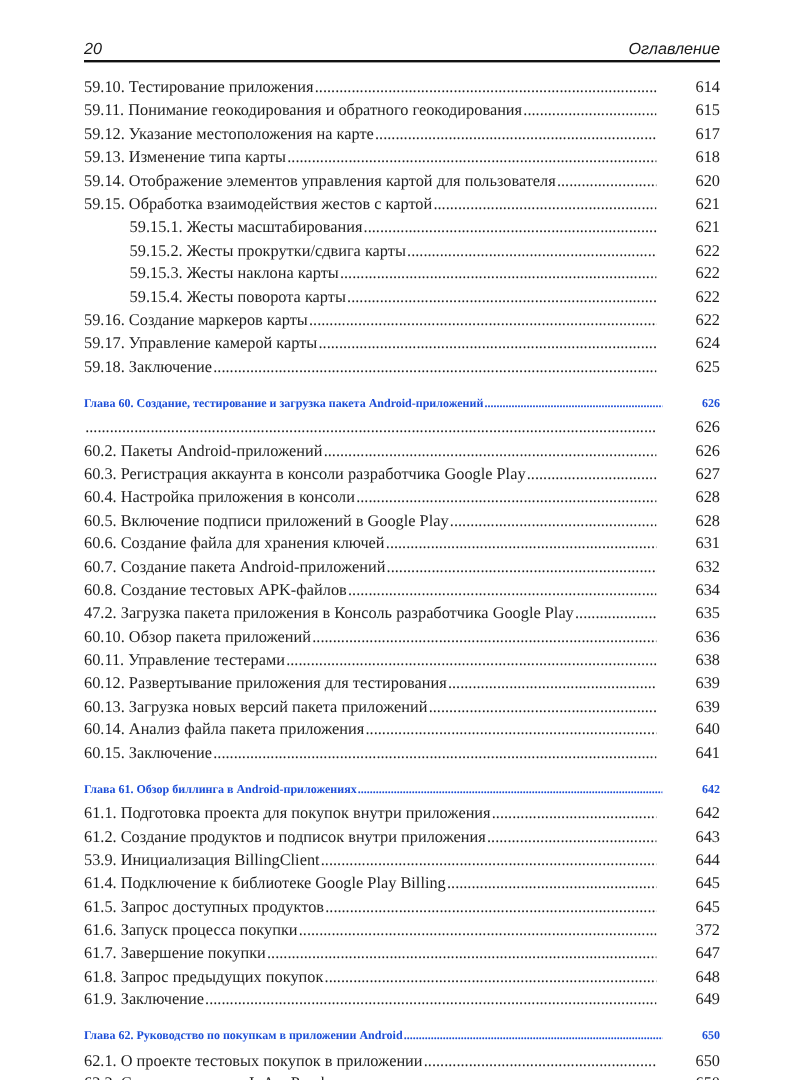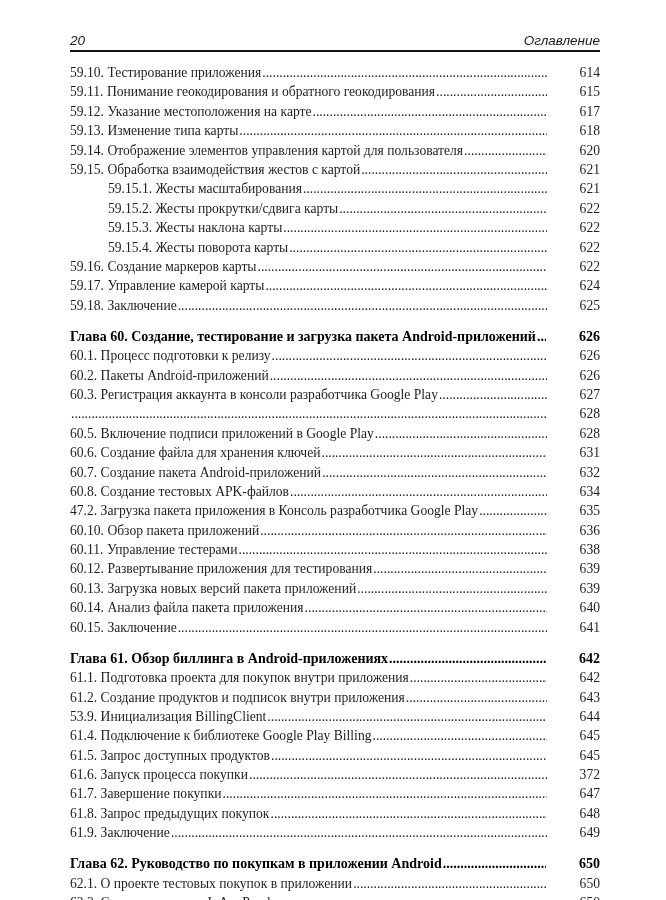--- a/index.html
+++ b/index.html
@@ -59,22 +59,22 @@
       line-height: 19.4px;
       white-space: nowrap;
       overflow: hidden;
       justify-content: space-between;
     }
     .toc-entry.level-3 {
       padding-left: 38px;
     }
     .toc-entry.chapter {
       font-weight: bold;
-      font-size: 14px;
-      color: #000000;
+      font-size: 10px;
+      color: #1d4ed8;
       margin-top: 11.5px;
       height: 19.6px;
       line-height: 19.6px;
     }
     .toc-entry .label {
       flex: 0 0 auto;
     }
     .toc-entry .leader {
       flex: 1 1 auto;
       overflow: hidden;
@@ -163,35 +163,35 @@
         <span class="label">59.18. Заключение</span>
         <span class="leader"></span>
         <span class="pg">625</span>
       </div>
       <div class="toc-entry chapter">
         <span class="label">Глава 60. Создание, тестирование и загрузка пакета Android-приложений</span>
         <span class="leader"></span>
         <span class="pg">626</span>
       </div>
       <div class="toc-entry level-2">
-        <span class="label">60.1. Процесс подготовки к релизу</span>
         <span class="leader"></span>
         <span class="pg">626</span>
       </div>
       <div class="toc-entry level-2">
         <span class="label">60.2. Пакеты Android-приложений</span>
         <span class="leader"></span>
         <span class="pg">626</span>
       </div>
       <div class="toc-entry level-2">
         <span class="label">60.3. Регистрация аккаунта в консоли разработчика Google Play</span>
         <span class="leader"></span>
         <span class="pg">627</span>
       </div>
       <div class="toc-entry level-2">
+        <span class="label">60.4. Настройка приложения в консоли</span>
         <span class="leader"></span>
         <span class="pg">628</span>
       </div>
       <div class="toc-entry level-2">
         <span class="label">60.5. Включение подписи приложений в Google Play</span>
         <span class="leader"></span>
         <span class="pg">628</span>
       </div>
       <div class="toc-entry level-2">
         <span class="label">60.6. Создание файла для хранения ключей</span>

